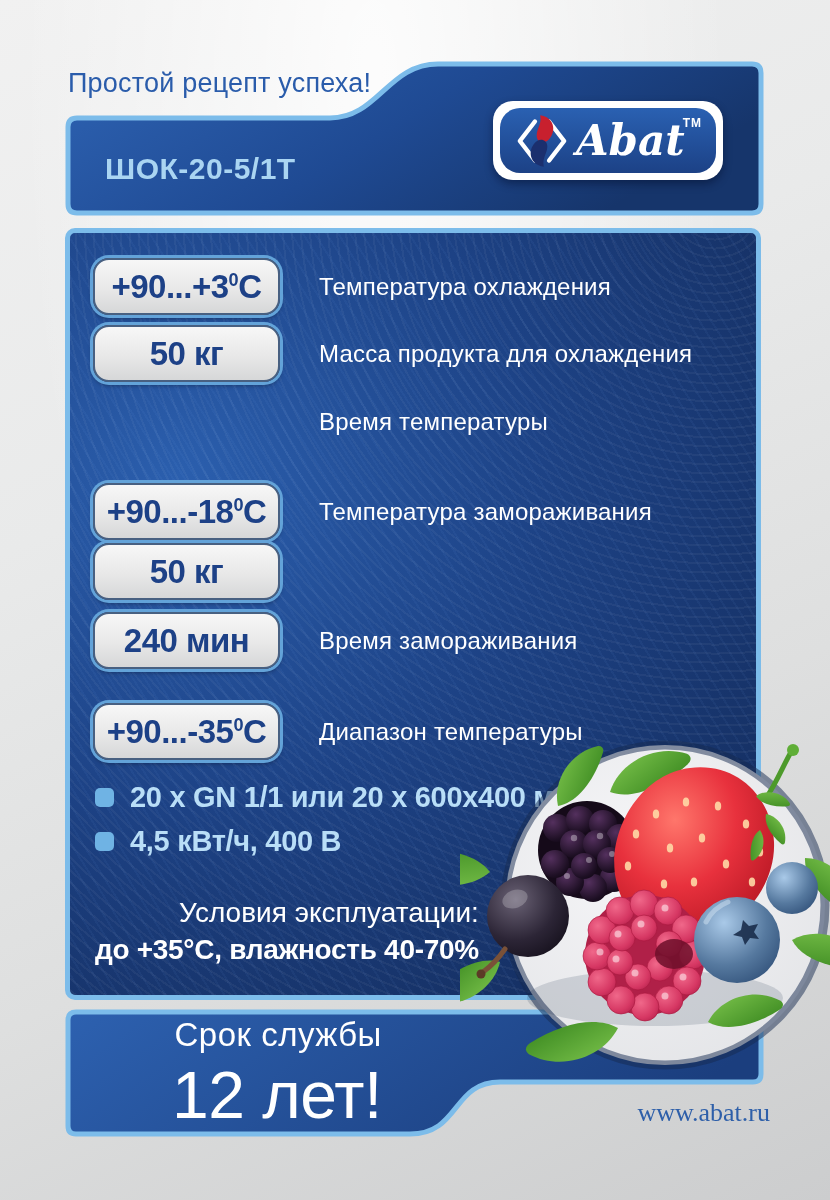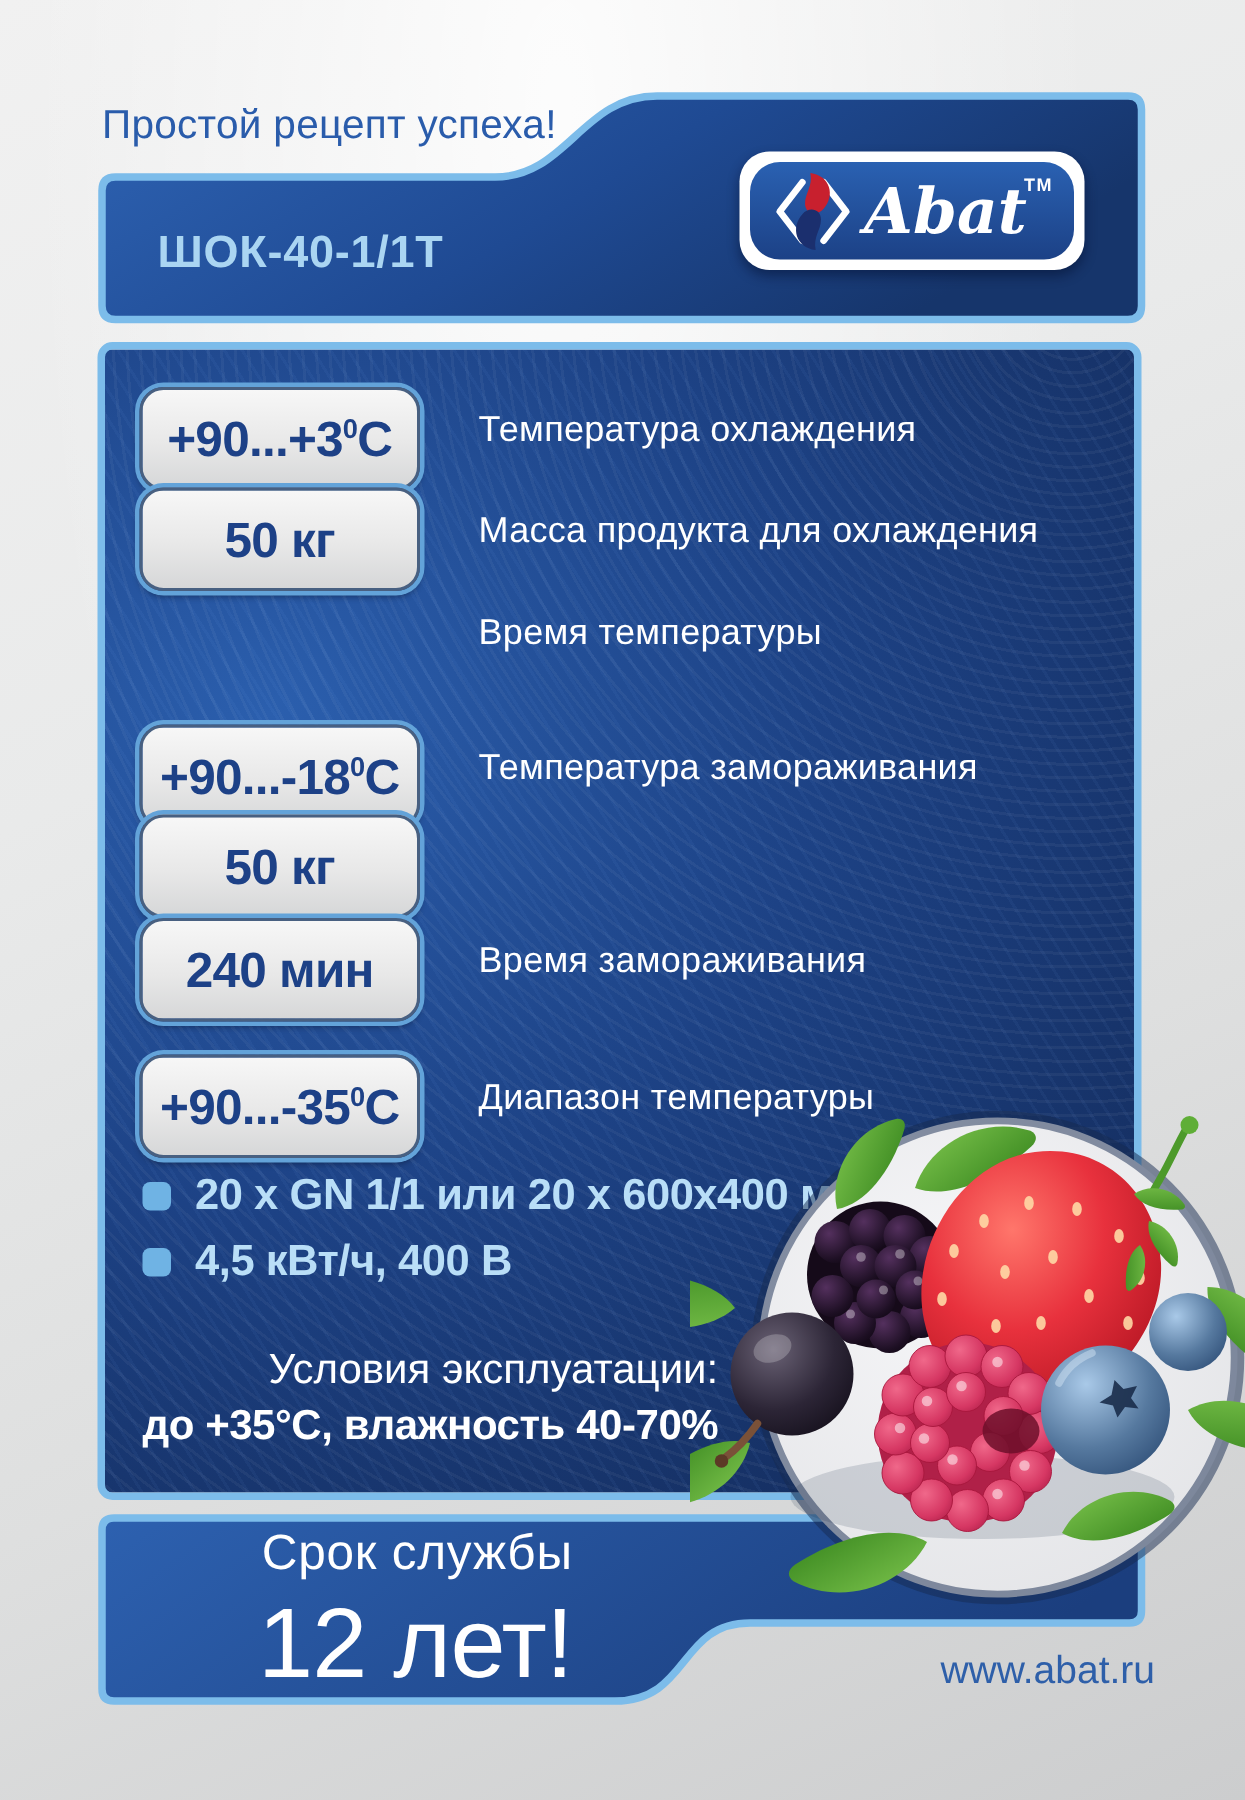--- a/index.html
+++ b/index.html
@@ -46,21 +46,21 @@
     position:absolute;left:65px;top:228px;width:696px;height:772px;z-index:2;
     box-sizing:border-box;border:5px solid #7cbcea;border-radius:10px;
     background:
       repeating-radial-gradient(circle at 94% -4%, rgba(255,255,255,.045) 0 2px, rgba(0,0,0,0) 2px 9px),
       repeating-linear-gradient(58deg, rgba(130,180,255,.05) 0 2px, rgba(0,0,0,0) 2px 10px),
       radial-gradient(ellipse at 16% 32%, #2b5fae 0%, #1d4285 45%, #152f62 85%, #122a58 100%);
   }
 
   .spec-row{position:absolute;left:0;width:100%;height:57px;}
   .pill{
-    position:absolute;left:23px;top:0;width:187px;height:69px;
+    position:absolute;left:23px;top:0;width:187px;height:57px;
     background:linear-gradient(180deg,#f7f7f7 0%,#e8e8e8 55%,#d6d7d8 100%);
     border:2px solid #486081;border-radius:16px;box-sizing:border-box;
     box-shadow:0 0 0 3px #63a3d9, 0 3px 5px rgba(0,0,10,.45);
     display:flex;align-items:center;justify-content:center;
     font-size:33px;font-weight:700;color:#1d4187;letter-spacing:-0.5px;
   }
   .pill sup{font-size:0.55em;line-height:0;position:relative;top:-0.35em;}
   .spec-label{
     position:absolute;left:232px;top:0;height:57px;display:flex;align-items:center;
     color:#ffffff;font-size:24px;font-weight:400;letter-spacing:0.2px;white-space:nowrap;margin-left:17px;
@@ -75,21 +75,21 @@
   .cond-value{font-size:28px;font-weight:700;margin-top:5px;letter-spacing:-0.3px;}
 
   .berries{position:absolute;left:460px;top:730px;z-index:3;}
 
   .footer-text{position:absolute;left:110px;top:1016px;z-index:4;color:#ffffff;}
   .footer-line1{font-size:33px;font-weight:400;letter-spacing:0.5px;}
   .footer-line2{font-size:66px;font-weight:400;margin-top:3px;margin-left:62px;letter-spacing:-0.5px;}
 
   .website{
     position:absolute;right:60px;top:1098px;z-index:4;
-    font-size:26px;font-weight:400;color:#2e5fa9;text-decoration:none;
+    font-size:26px;font-weight:400;color:#2e5fa9;text-decoration:none;font-family:Liberation Serif, serif;
   }
 </style>
 </head>
 <body>
 
 <div class="poster">
 
   <svg class="bg-svg" width="830" height="1200" viewBox="0 0 830 1200">
     <defs>
       <linearGradient id="hdrGrad" x1="0" y1="0" x2="1" y2="0.35">
@@ -101,21 +101,21 @@
         <stop offset="0" stop-color="#2d61b0"></stop>
         <stop offset="1" stop-color="#1b3e7e"></stop>
       </linearGradient>
     </defs>
     <path d="M 77 118 L 330 118 C 378 118 388 64 438 64 L 752 64 Q 761 64 761 73 L 761 204 Q 761 213 752 213 L 77 213 Q 68 213 68 204 L 68 127 Q 68 118 77 118 Z" fill="url(#hdrGrad)" stroke="#7cbcea" stroke-width="5" stroke-linejoin="round"></path>
     <path d="M 76 1012 L 753 1012 Q 761 1012 761 1020 L 761 1074 Q 761 1082 753 1082 L 500 1082 C 452 1082 460 1134 410 1134 L 76 1134 Q 68 1134 68 1126 L 68 1020 Q 68 1012 76 1012 Z" fill="url(#ftrGrad)" stroke="#7cbcea" stroke-width="5" stroke-linejoin="round"></path>
   </svg>
 
   <div class="tagline">Простой рецепт успеха!</div>
 
-  <div class="model">ШОК-40-1/1Т</div>
+  <div class="model">ШОК-20-5/1Т</div>
 
   <div class="logo-box">
     <div class="logo-inner">
       <svg width="56" height="62" viewBox="0 0 60 70">
         <path d="M22,13 L5,35 L22,57" fill="none" stroke="#ffffff" stroke-width="5" stroke-linecap="round" stroke-linejoin="round"></path>
         <path d="M38,13 L55,35 L38,57" fill="none" stroke="#ffffff" stroke-width="5" stroke-linecap="round" stroke-linejoin="round"></path>
         <path d="M28,6 C43,8 47,23 38,33 C33,39 24,37 24,29 C24,21 30,16 28,6 Z" fill="#c8202e"></path>
         <path d="M32,64 C17,62 13,47 22,37 C27,31 36,33 36,41 C36,49 30,54 32,64 Z" fill="#1b2f6e"></path>
       </svg>
       <span class="logo-brand">Abat</span>

